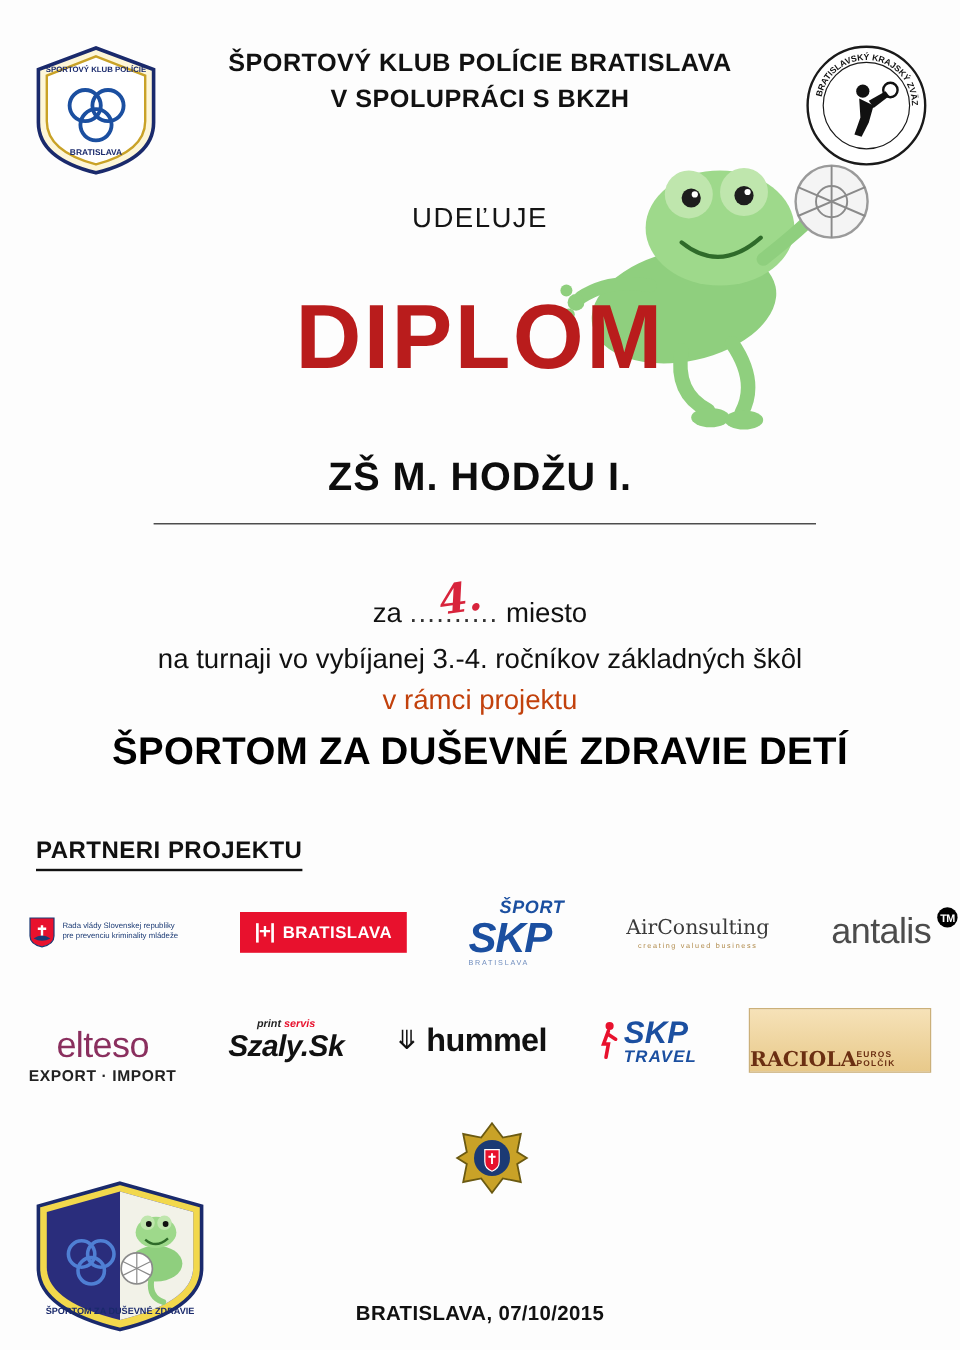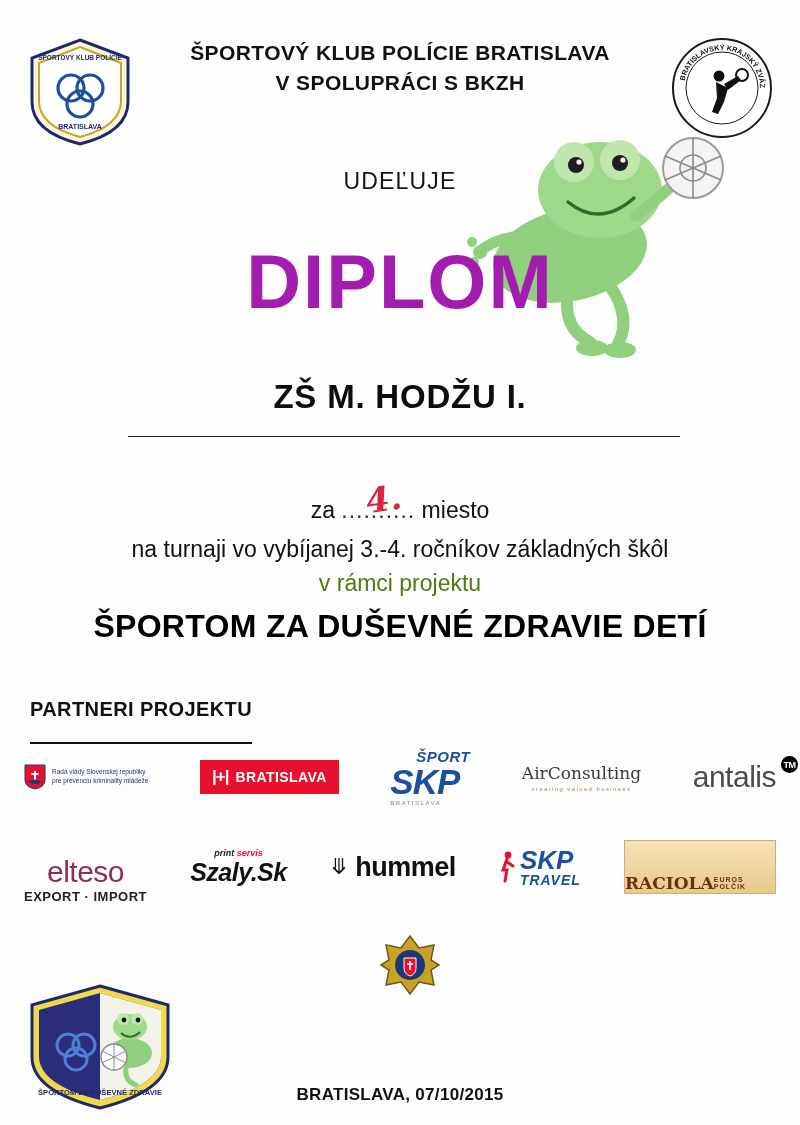--- a/index.html
+++ b/index.html
@@ -83,21 +83,21 @@
   }
   .diplom {
     position: absolute;
     top: 238px;
     left: 0;
     width: 800px;
     text-align: center;
     font-size: 76px;
     font-weight: bold;
     letter-spacing: 2px;
-    color: #a21caf;
+    color: #b91c1c;
   }
   .recipient {
     position: absolute;
     top: 378px;
     left: 0;
     width: 800px;
     text-align: center;
     font-size: 33px;
     font-weight: bold;
     letter-spacing: 0.8px;
@@ -145,21 +145,21 @@
     font-size: 23px;
     color: #111;
   }
   .desc2 {
     position: absolute;
     top: 570px;
     left: 0;
     width: 800px;
     text-align: center;
     font-size: 23px;
-    color: #4d7c0f;
+    color: #c2410c;
   }
   .project-title {
     position: absolute;
     top: 608px;
     left: 0;
     width: 800px;
     text-align: center;
     font-size: 32px;
     font-weight: bold;
     letter-spacing: 0.3px;
@@ -168,21 +168,21 @@
 
   
   .partners-heading {
     position: absolute;
     top: 698px;
     left: 30px;
     font-size: 20px;
     font-weight: bold;
     letter-spacing: 0.4px;
     color: #111;
-    padding-bottom: 21px;
+    padding-bottom: 3px;
     border-bottom: 2px solid #111;
   }
 
   .logo-row {
     position: absolute;
     left: 24px;
     width: 752px;
     display: flex;
     align-items: center;
     justify-content: space-between;

